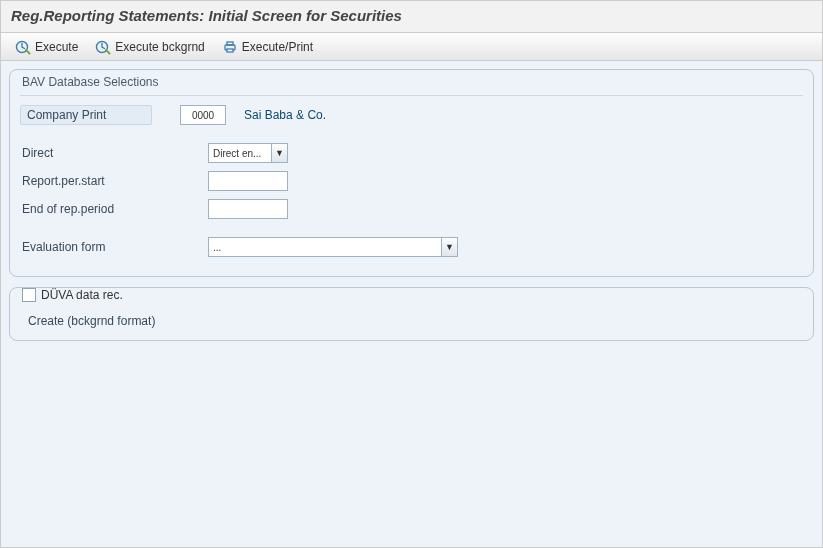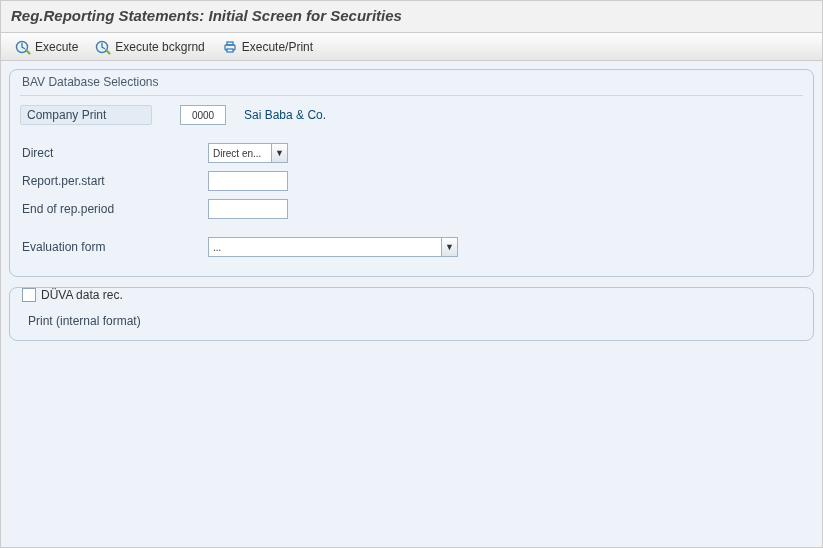--- a/index.html
+++ b/index.html
@@ -210,16 +210,16 @@
         <span class="select-arrow">▼</span>
       </div>
     </div>
   </div>
 
   <div class="groupbox">
     <div class="chk-row">
       <div class="chk"></div>
       <span>DÜVA data rec.</span>
     </div>
-    <div class="subtext">Print (internal format)</div>
+    <div class="subtext">Create (bckgrnd format)</div>
   </div>
 
 </div>
 
 </body></html>

